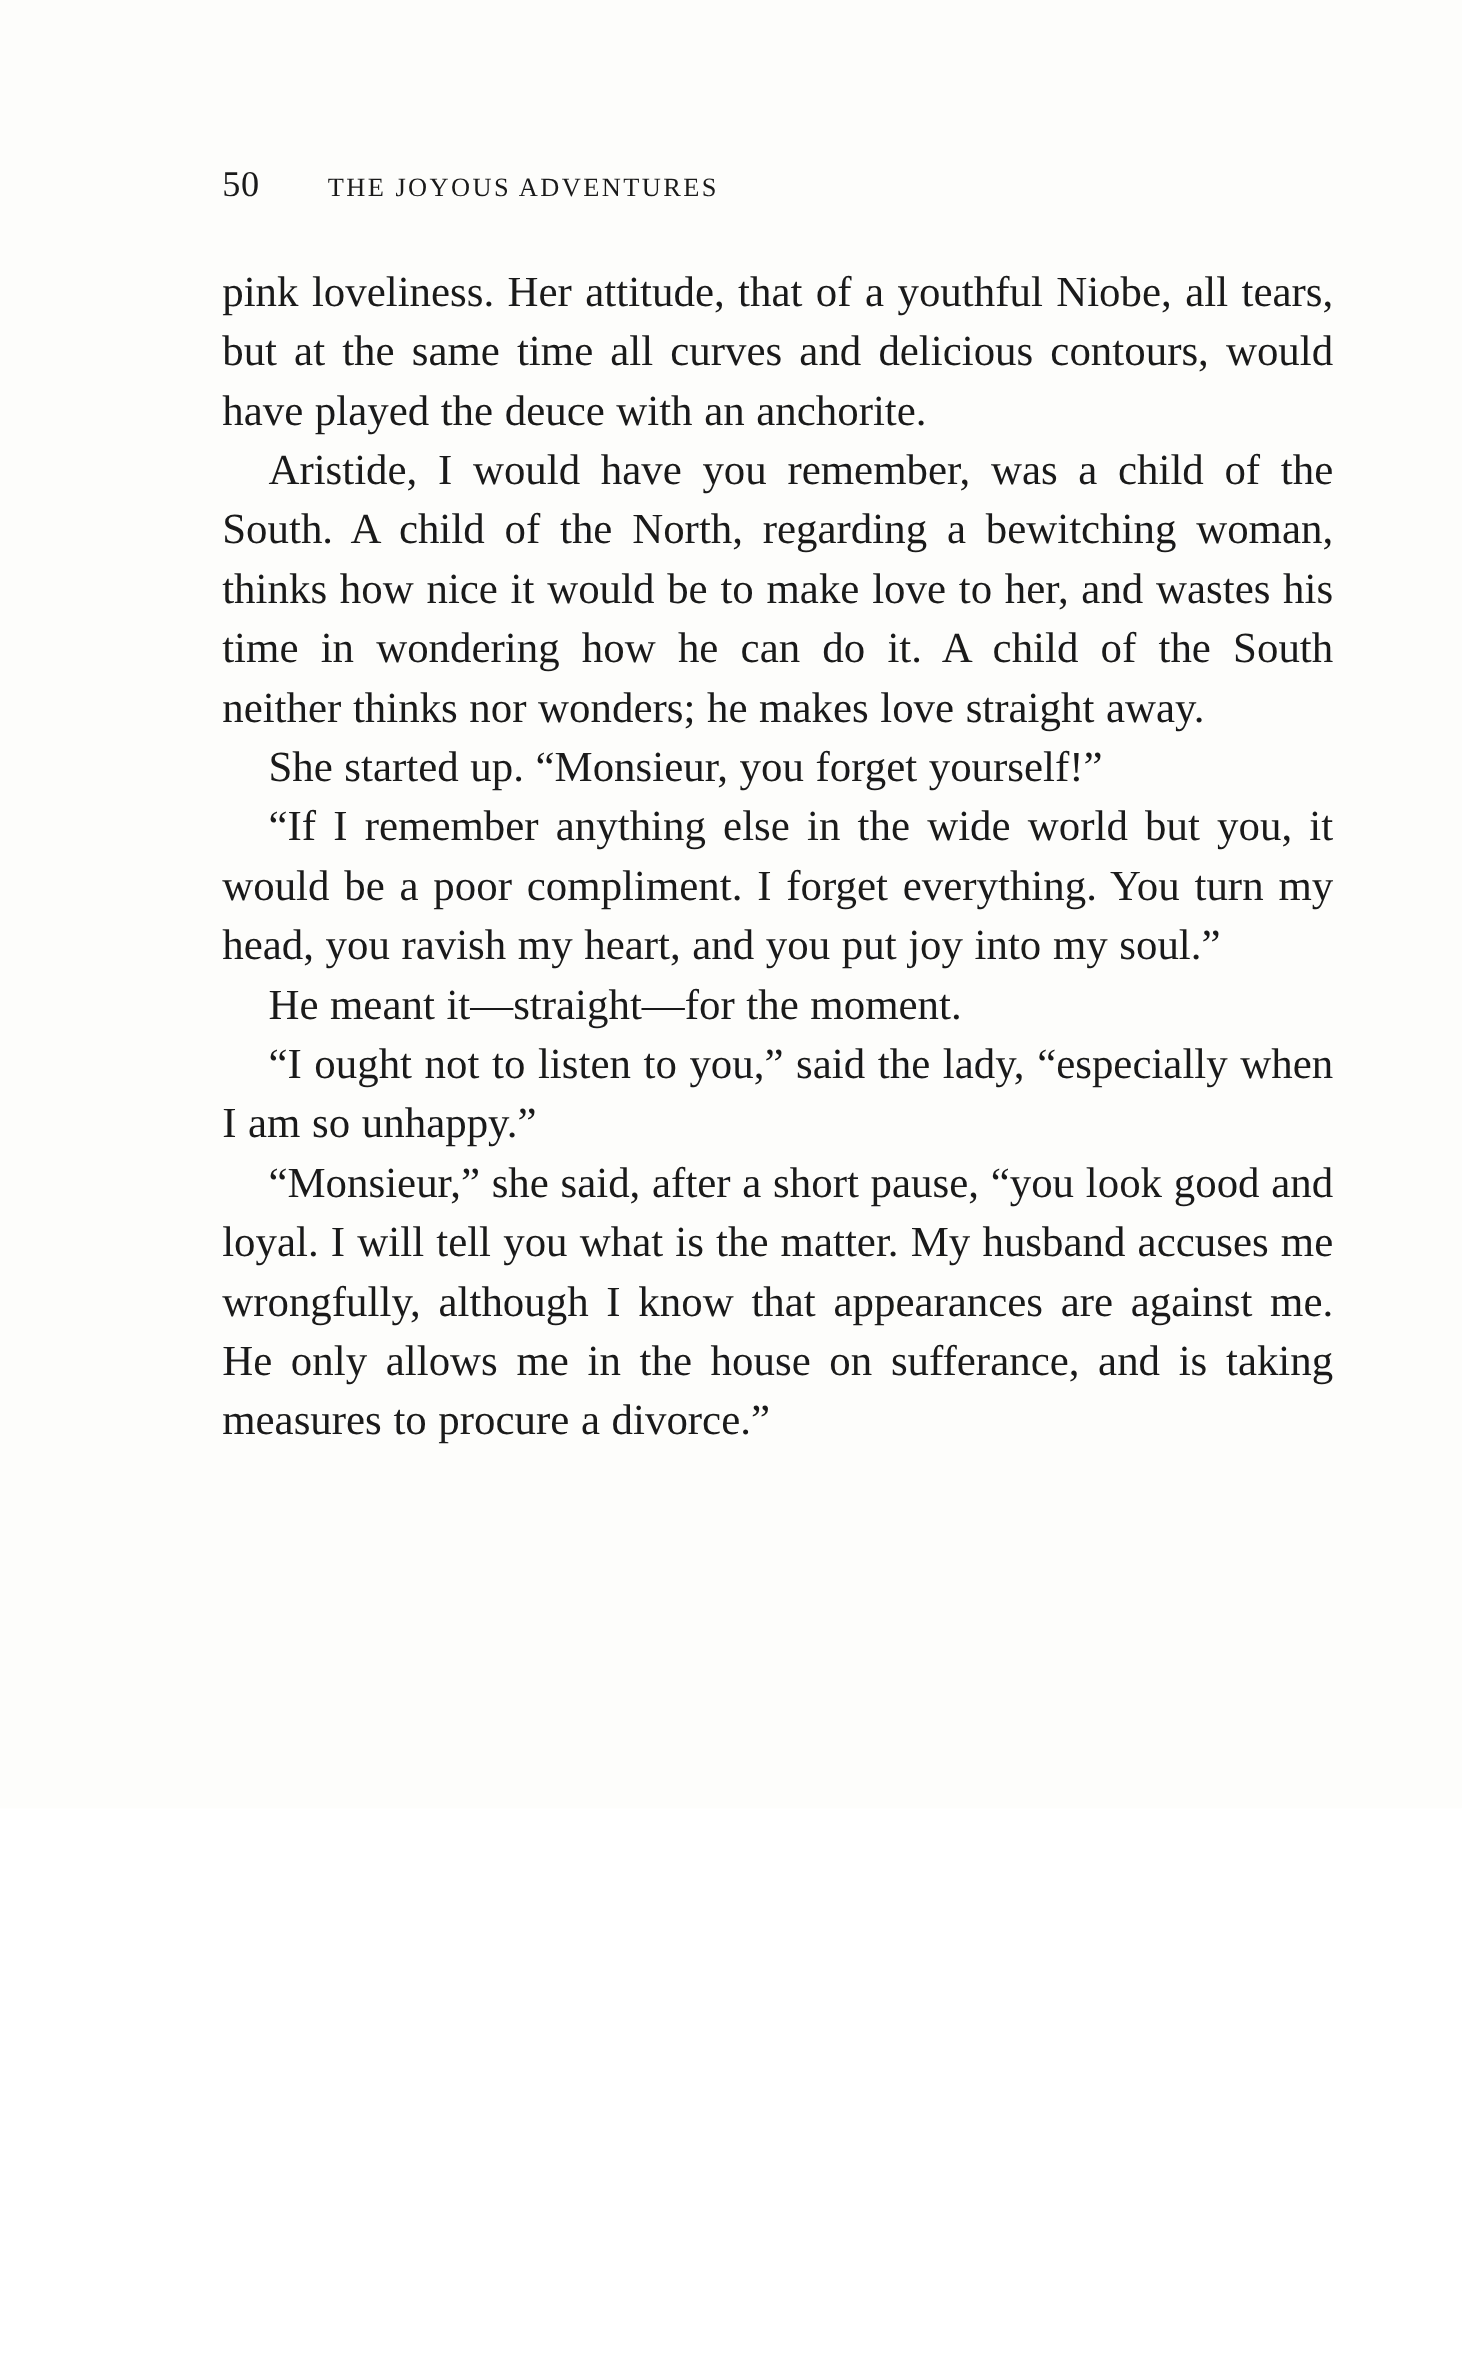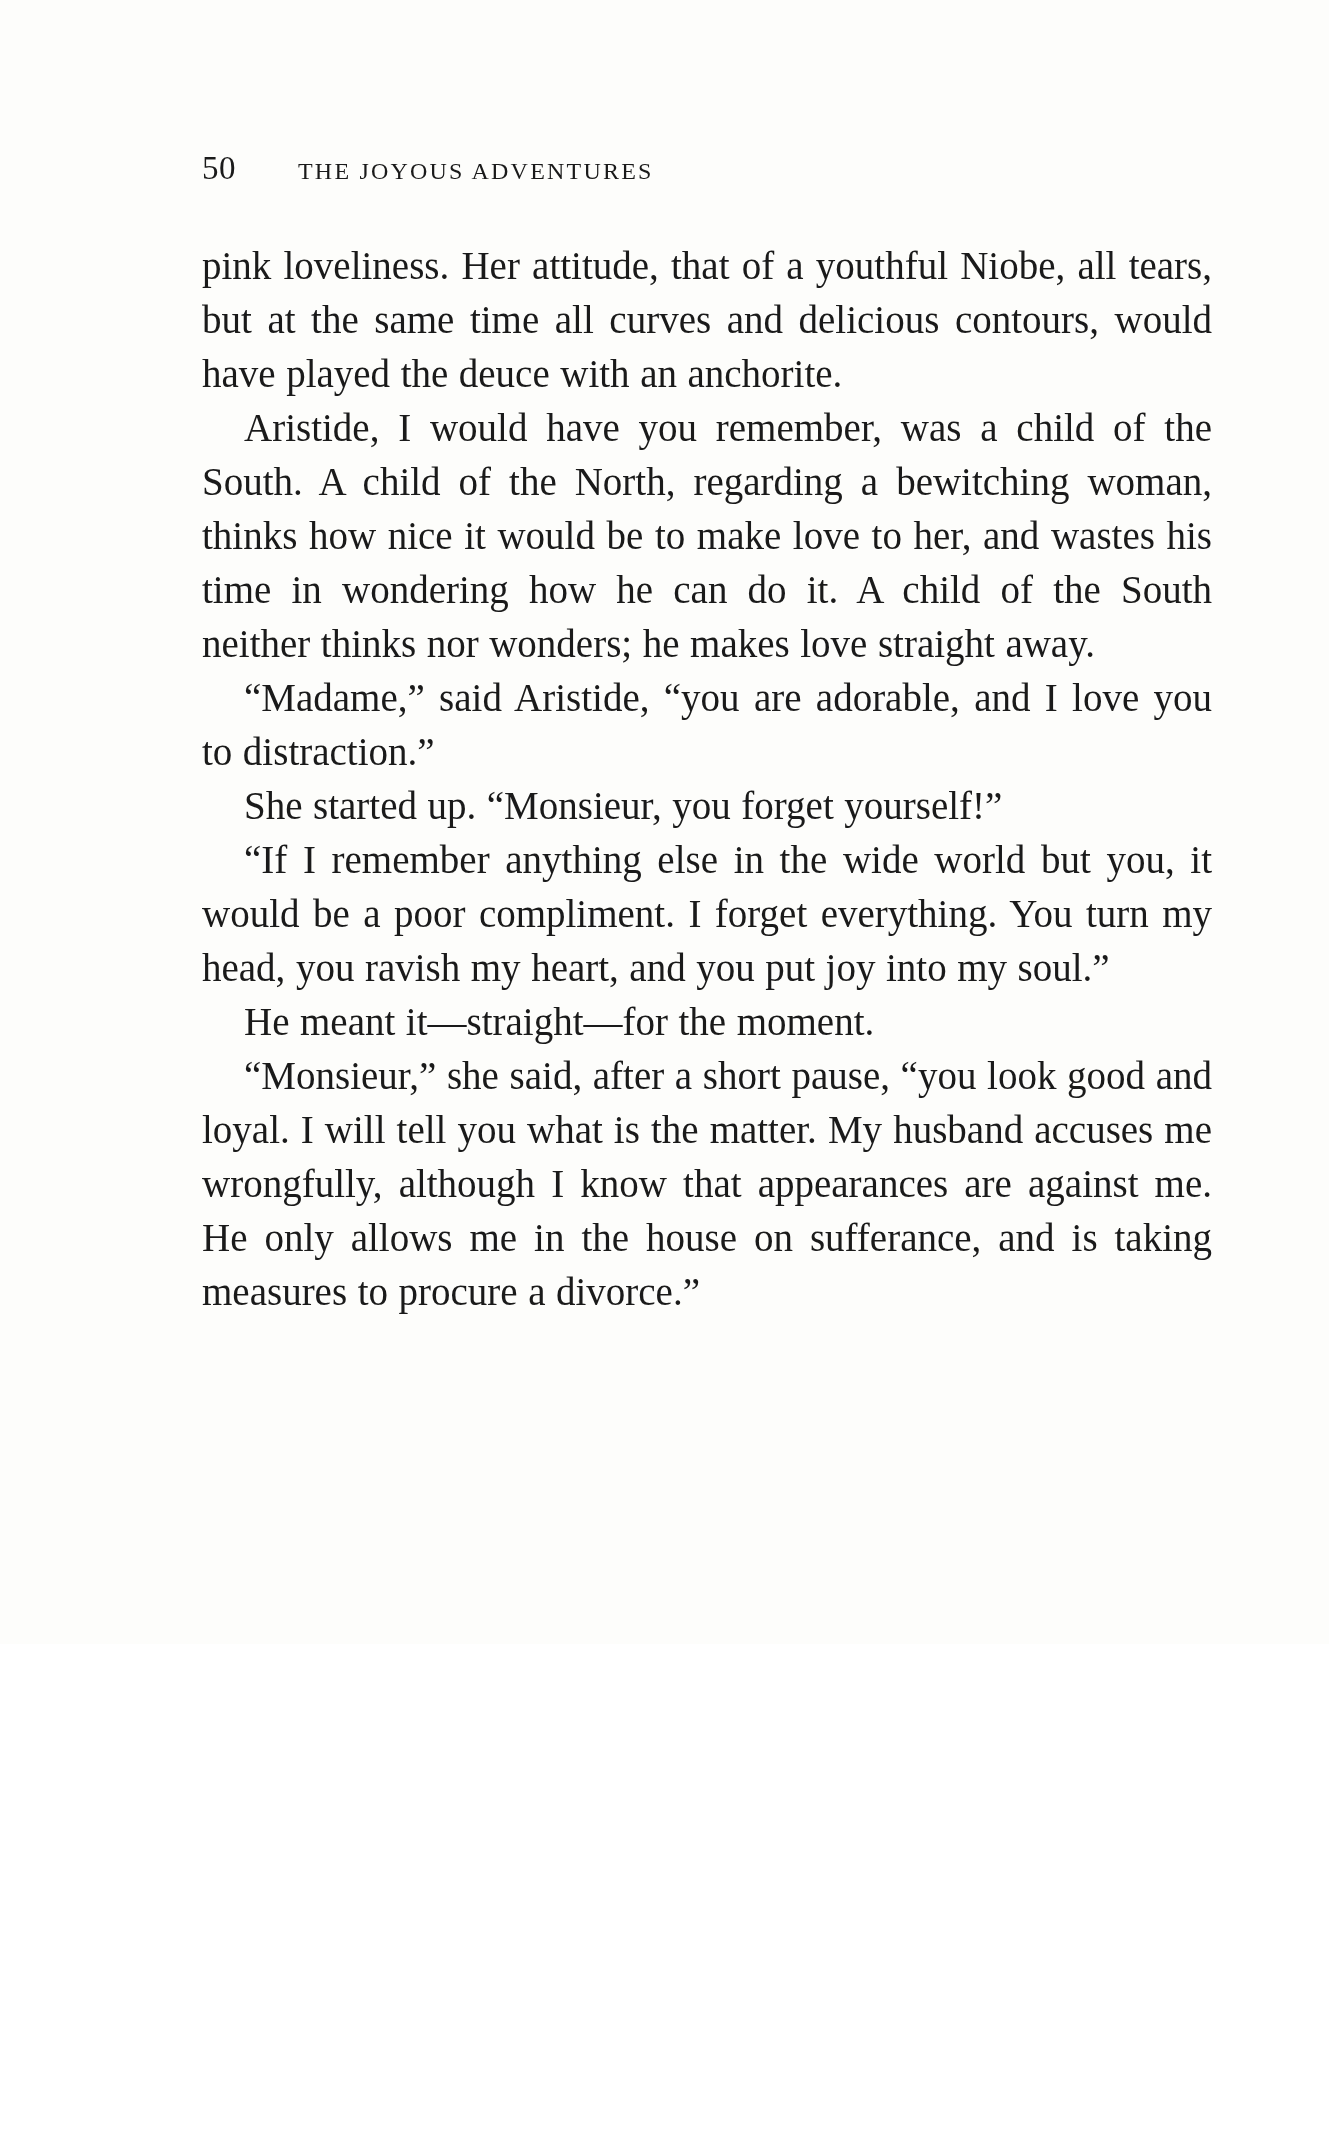--- a/index.html
+++ b/index.html
@@ -72,21 +72,21 @@
   <div class="page-inner">
 
     <div class="running-head">
       <span class="folio">50</span>
       <span class="head-title">THE JOYOUS ADVENTURES</span>
     </div>
 
     <div class="body-text">
       <p class="noindent">pink loveliness. Her attitude, that of a youthful Niobe, all tears, but at the same time all curves and delicious contours, would have played the deuce with an anchorite.</p>
       <p class="indent">Aristide, I would have you remember, was a child of the South. A child of the North, regarding a bewitching woman, thinks how nice it would be to make love to her, and wastes his time in wondering how he can do it. A child of the South neither thinks nor wonders; he makes love straight away.</p>
-      <p class="indent">“Madame,” said Aristide, “you are adorable, and I love you to distraction.”</p>
       <p class="indent">She started up. “Monsieur, you forget yourself!”</p>
       <p class="indent">“If I remember anything else in the wide world but you, it would be a poor compliment. I forget everything. You turn my head, you ravish my heart, and you put joy into my soul.”</p>
       <p class="indent">He meant it—straight—for the moment.</p>
+      <p class="indent">“I ought not to listen to you,” said the lady, “especially when I am so unhappy.”</p>
       <p class="indent">“Monsieur,” she said, after a short pause, “you look good and loyal. I will tell you what is the matter. My husband accuses me wrongfully, although I know that appearances are against me. He only allows me in the house on sufferance, and is taking measures to procure a divorce.”</p>
     </div>
 
   </div>
 </div>
 
 </body></html>

